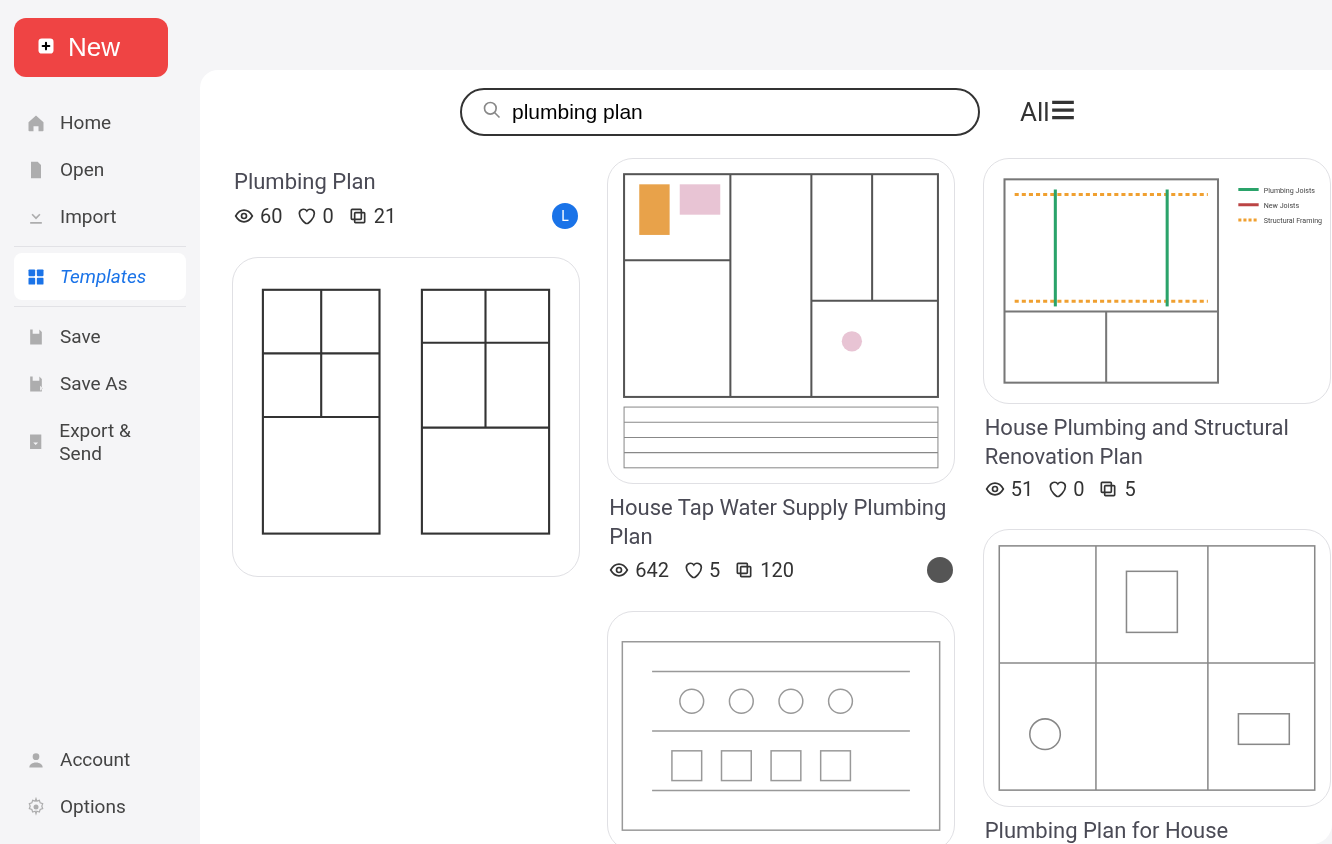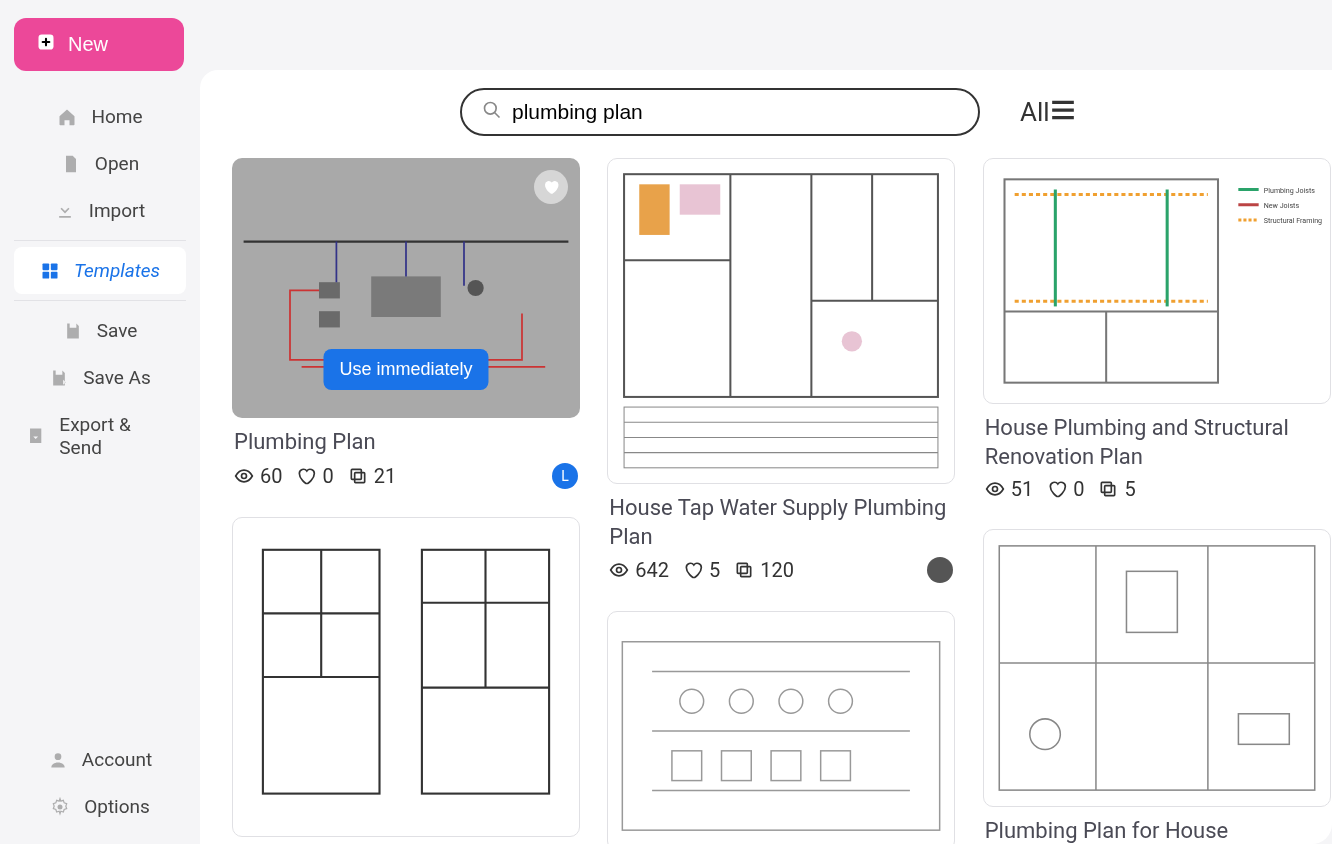--- a/index.html
+++ b/index.html
@@ -1,43 +1,43 @@
 <!DOCTYPE html>
 <html><head>
 <meta charset="utf-8">
 <style>
 * { box-sizing: border-box; margin: 0; padding: 0; }
 body { font-family: -apple-system, BlinkMacSystemFont, "Segoe UI", Roboto, sans-serif; background: #f5f5f7; color: #333; width: 1332px; height: 844px; overflow: hidden; border-radius: 20px; }
 .app { display: flex; height: 100%; }
 
 
 .sidebar { width: 200px; background: #f5f5f7; padding: 18px 14px 14px 14px; display: flex; flex-direction: column; }
-.new-btn { background: #ec4899; color: #fff; border: none; border-radius: 12px; padding: 14px 22px; font-size: 20px; font-weight: 500; display: flex; align-items: center; gap: 12px; cursor: pointer; width: 170px; margin-bottom: 22px; }
+.new-btn { background: #ef4444; color: #fff; border: none; border-radius: 12px; padding: 14px 22px; font-size: 26px; font-weight: 500; display: flex; align-items: center; gap: 12px; cursor: pointer; width: 154px; margin-bottom: 22px; }
 .new-btn svg { width: 20px; height: 20px; fill: #fff; }
-.nav-item { display: flex; align-items: center; gap: 14px; padding: 12px 12px; font-size: 19px; color: #444; cursor: pointer; border-radius: 8px; justify-content: center; }
+.nav-item { display: flex; align-items: center; gap: 14px; padding: 12px 12px; font-size: 19px; color: #444; cursor: pointer; border-radius: 8px; }
 .nav-item.active { background: #fff; color: #1a73e8; border-radius: 8px; font-style: italic; }
 .nav-item .icon { width: 20px; height: 20px; display: flex; align-items: center; justify-content: center; opacity: 0.65; }
 .nav-item.active .icon { opacity: 1; }
 .nav-divider { height: 1px; background: #e2e2e6; margin: 6px 0; }
 .spacer { flex: 1; }
 
 
 .main { flex: 1; background: #fff; border-top-left-radius: 18px; margin-top: 70px; position: relative; overflow: hidden; }
 
 .search-row { display: flex; align-items: center; gap: 40px; padding: 18px 32px 12px 260px; }
 .search-box { width: 520px; border: 2px solid #333; border-radius: 28px; padding: 10px 20px; display: flex; align-items: center; gap: 10px; }
 .search-box svg { width: 20px; height: 20px; stroke: #888; fill: none; stroke-width: 2; }
 .search-box input { border: none; outline: none; font-size: 21px; flex: 1; background: transparent; }
 .filter-all { font-size: 26px; color: #333; display: flex; align-items: center; gap: 0; cursor: pointer; }
 .filter-all svg { width: 26px; height: 22px; stroke: #333; stroke-width: 3; }
 
 
 .gallery { padding: 10px 0 0 32px; columns: 3; column-gap: 26px; }
 .card { break-inside: avoid; margin-bottom: 28px; width: 348px; display: inline-block; }
-.thumb { border: 1px solid #e0e0e4; border-radius: 10px; overflow: hidden; background: #fff; position: relative; display: flex; align-items: flex-end; justify-content: center; }
+.thumb { border: 1px solid #e0e0e4; border-radius: 26px; overflow: hidden; background: #fff; position: relative; display: flex; align-items: flex-end; justify-content: center; }
 .thumb.hovered { background: #a9a9a9; border: none; }
 .fav-btn { position: absolute; top: 12px; right: 12px; width: 34px; height: 34px; border-radius: 50%; background: #d6d6d6; display: flex; align-items: center; justify-content: center; cursor: pointer; }
 .fav-btn svg { width: 18px; height: 18px; fill: #fff; }
 .use-btn { position: absolute; left: 50%; bottom: 28px; transform: translateX(-50%); background: #1a73e8; color: #fff; border: none; border-radius: 8px; padding: 10px 16px; font-size: 18px; font-weight: 500; cursor: pointer; }
 .card-title { font-size: 22px; color: #4a4a55; margin: 10px 2px 6px; line-height: 1.3; }
 .card-meta { display: flex; align-items: center; gap: 14px; font-size: 20px; color: #333; padding: 0 2px; }
 .meta-item { display: flex; align-items: center; gap: 6px; }
 .meta-item svg { width: 20px; height: 20px; stroke: #333; fill: none; stroke-width: 2; }
 .avatar { width: 26px; height: 26px; border-radius: 50%; background: #1a73e8; color: #fff; font-size: 14px; display: flex; align-items: center; justify-content: center; margin-left: auto; }
 .avatar.img { background: #555; }
@@ -166,38 +166,20 @@
               <line x1="2" y1="10" x2="22" y2="10"></line>
               <line x1="2" y1="17" x2="22" y2="17"></line>
             </svg></span>
       </div>
     </div>
 
     <div class="gallery">
 
       
       <div class="card">
-        <div class="thumb hovered" style="height:260px">
-          <svg class="plan-svg" viewBox="0 0 300 200">
-            <line x1="10" y1="60" x2="290" y2="60" stroke="#333" stroke-width="2"></line>
-            <rect x="120" y="90" width="60" height="35" fill="#7a7a7a"></rect>
-            <rect x="75" y="95" width="18" height="14" fill="#6a6a6a"></rect>
-            <rect x="75" y="120" width="18" height="14" fill="#6a6a6a"></rect>
-            <circle cx="210" cy="100" r="7" fill="#555"></circle>
-            <path d="M75 102 h-25 v60 h200 v-40" stroke="#c33" fill="none" stroke-width="1.5"></path>
-            <path d="M90 60 v35 M150 60 v30 M200 60 v38" stroke="#338" fill="none" stroke-width="1.5"></path>
-            <path d="M60 168 h210" stroke="#c33" fill="none" stroke-width="1.5"></path>
-          </svg>
-          <div class="fav-btn">
-            <svg viewBox="0 0 24 24">
-                <path d="M12 21s-8-5-8-12a5 5 0 019-3 5 5 0 019 3c0 7-8 12-8 12z"></path>
-              </svg>
-          </div>
-          <button class="use-btn">Use immediately</button>
-        </div>
         <div class="card-title">Plumbing Plan</div>
         <div class="card-meta">
           <span class="meta-item">
               <svg viewBox="0 0 24 24">
                 <path d="M2 12s4-7 10-7 10 7 10 7-4 7-10 7-10-7-10-7z"></path>
                 <circle cx="12" cy="12" r="3"></circle>
               </svg>
               <span>60</span>
             </span>
           <span class="meta-item">

